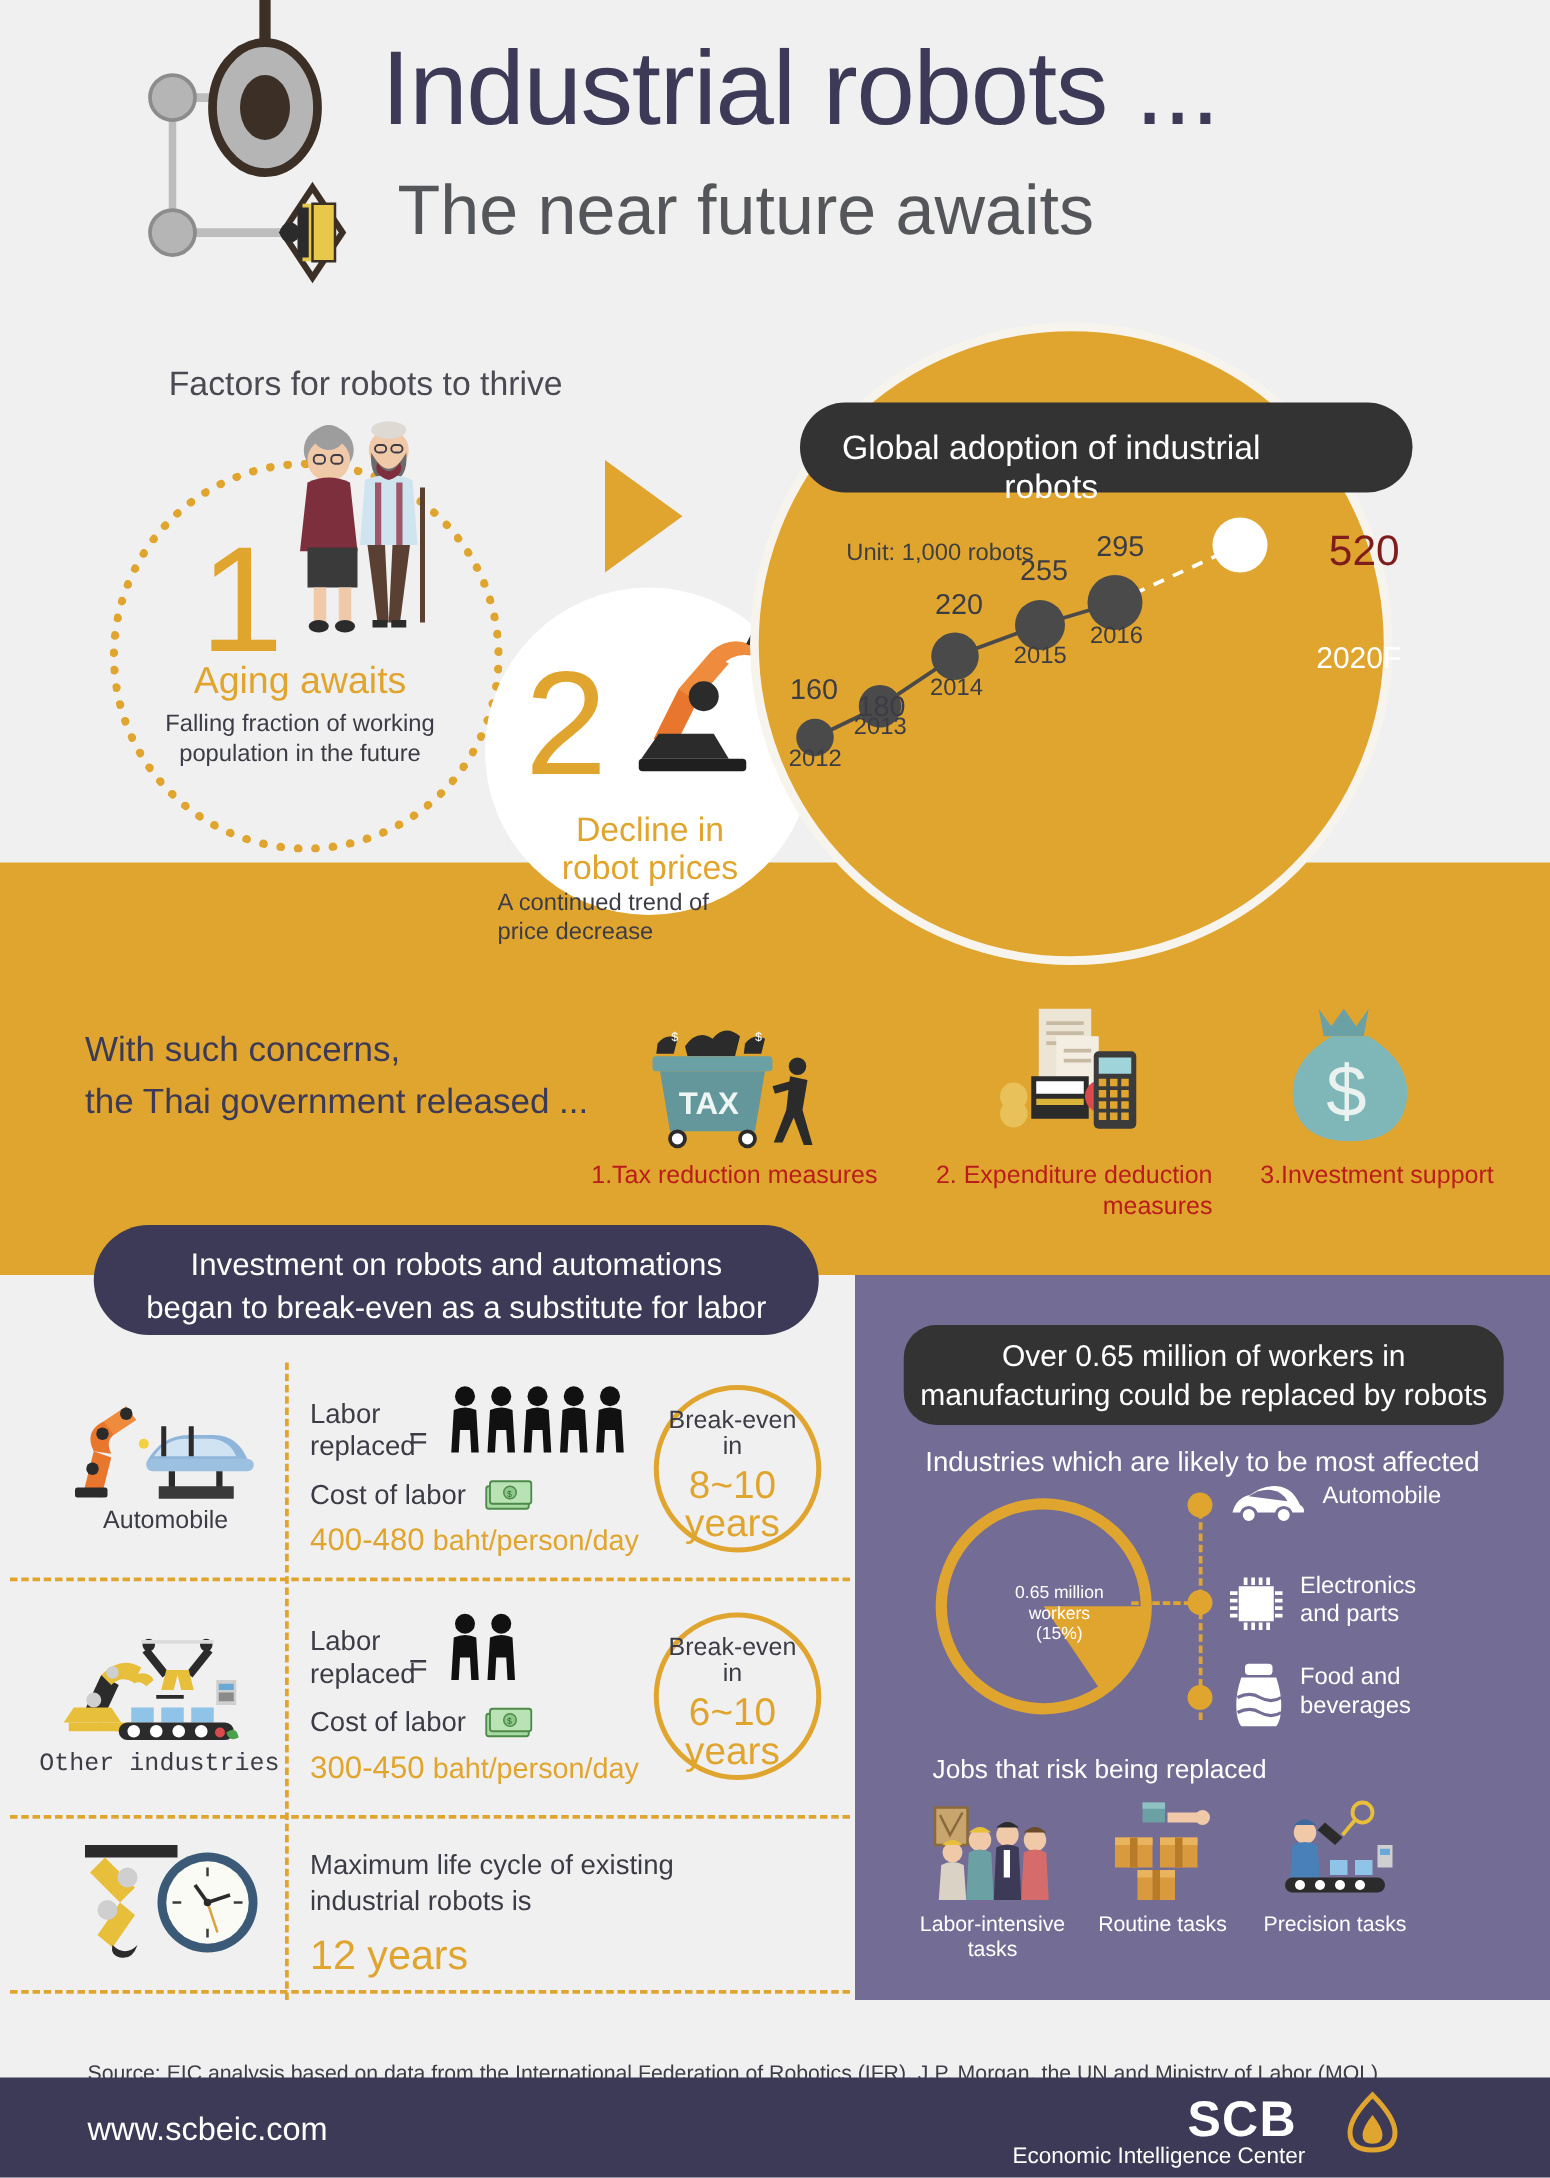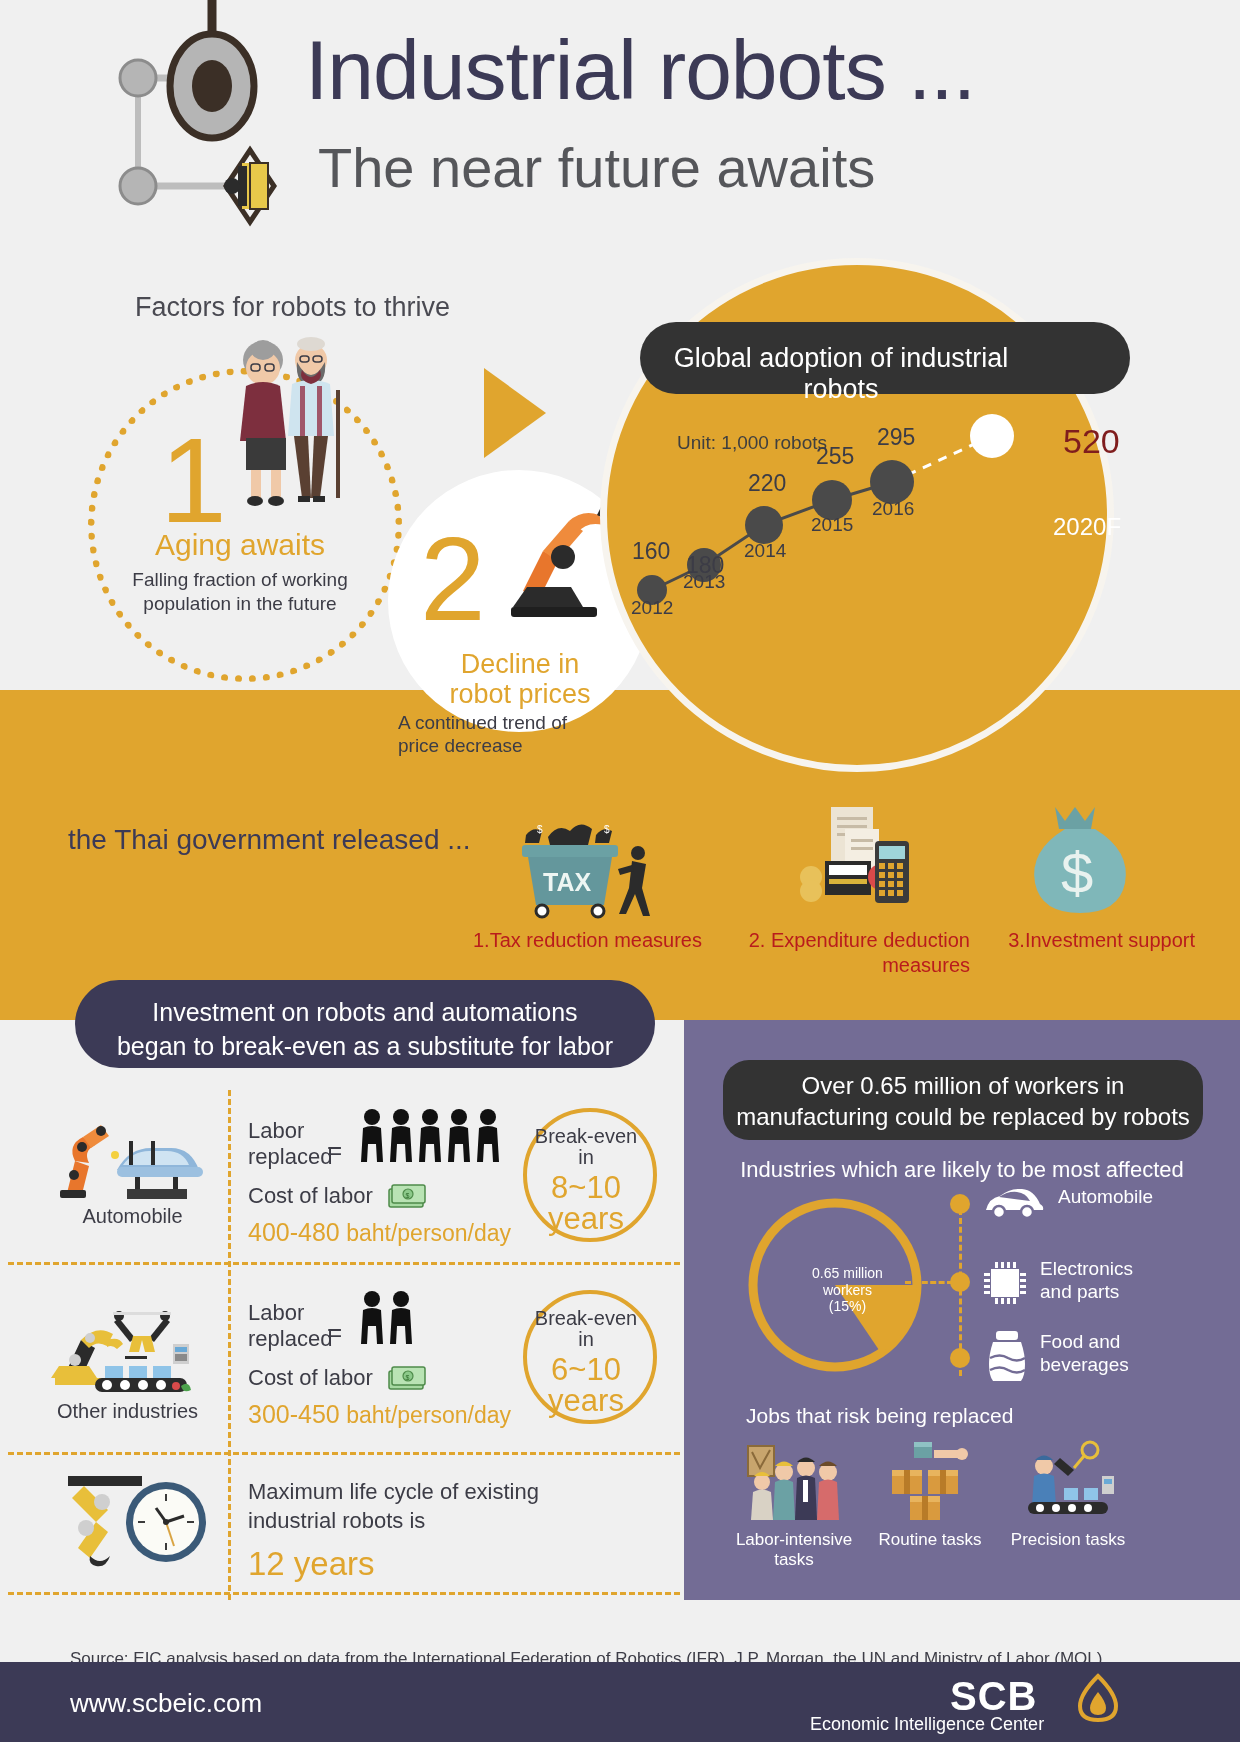--- a/index.html
+++ b/index.html
@@ -249,20 +249,21 @@
 <div class="pt-val" style="left:816px;top:443px;">255</div>
 <div class="pt-year" style="left:811px;top:514px;">2015</div>
 
 <div class="pt-val" style="left:877px;top:424px;">295</div>
 <div class="pt-year" style="left:872px;top:498px;">2016</div>
 
 <div class="abs" id="val-520">520</div>
 <div class="abs" id="year-2020">2020F</div>
 
 <div class="abs" id="gov-text">
+  <div>With such concerns,</div>
   <div>the Thai government released ...</div>
 </div>
 
 <svg class="gov-icon" style="left:520px;top:805px;width:150px;height:115px;" viewBox="0 0 150 115">
   <path d="M28 32 q10 -14 22 -6 q10 -12 22 -2 l-4 16 h-38z" fill="#2b2b2b"></path>
   <path d="M6 30 q7 -9 16 -4 l-3 12 h-14z" fill="#2b2b2b"></path>
   <path d="M76 30 q7 -9 16 -4 l-3 12 h-14z" fill="#2b2b2b"></path>
   <text x="17" y="28" font-size="10" fill="#ffffff" font-family="Liberation Sans">$</text>
   <text x="84" y="28" font-size="10" fill="#ffffff" font-family="Liberation Sans">$</text>
   <rect x="2" y="40" width="96" height="12" rx="3" fill="#6ba1a4"></rect>
@@ -406,21 +407,21 @@
   <circle cx="62" cy="85" r="5" fill="#ffffff"></circle>
     <circle cx="80" cy="85" r="5" fill="#ffffff"></circle>
   <circle cx="98" cy="85" r="5" fill="#ffffff"></circle>
     <circle cx="116" cy="85" r="5" fill="#ffffff"></circle>
   <circle cx="131" cy="86" r="4" fill="#d94a4a"></circle>
   <path d="M136 86 q8 -6 10 4 q-8 4 -10 -4" fill="#4ba14b"></path>
   <rect x="128" y="44" width="16" height="20" fill="#cfcfcf"></rect>
   <rect x="130" y="47" width="12" height="5" fill="#6aa9d6"></rect>
   <rect x="130" y="54" width="12" height="7" fill="#8a8a8a"></rect>
 </svg>
-<div class="row-caption" style="left:30px;top:1400px;width:195px;">Other industries</div>
+<div class="row-caption" style="left:30px;top:1400px;width:195px;font-family:Liberation Mono, monospace;">Other industries</div>
 
 <div class="lbl-labor" style="left: 248px; top: 1300px; white-space: pre-line;">Labor
 replaced</div>
 <div class="eq" style="left:327px;top:1317px;">=</div>
 <svg class="people" style="left:360px;top:1290px;width:62px;height:58px;" viewBox="0 0 62 58">
   <g fill="#111111">
     <circle cx="12" cy="9" r="8"></circle>
       <path d="M3 20 q9 -4 18 0 l2 34 h-6 l-1 -18 h-8 l-1 18 h-6z"></path>
     <circle cx="41" cy="9" r="8"></circle>
       <path d="M32 20 q9 -4 18 0 l2 34 h-6 l-1 -18 h-8 l-1 18 h-6z"></path>

